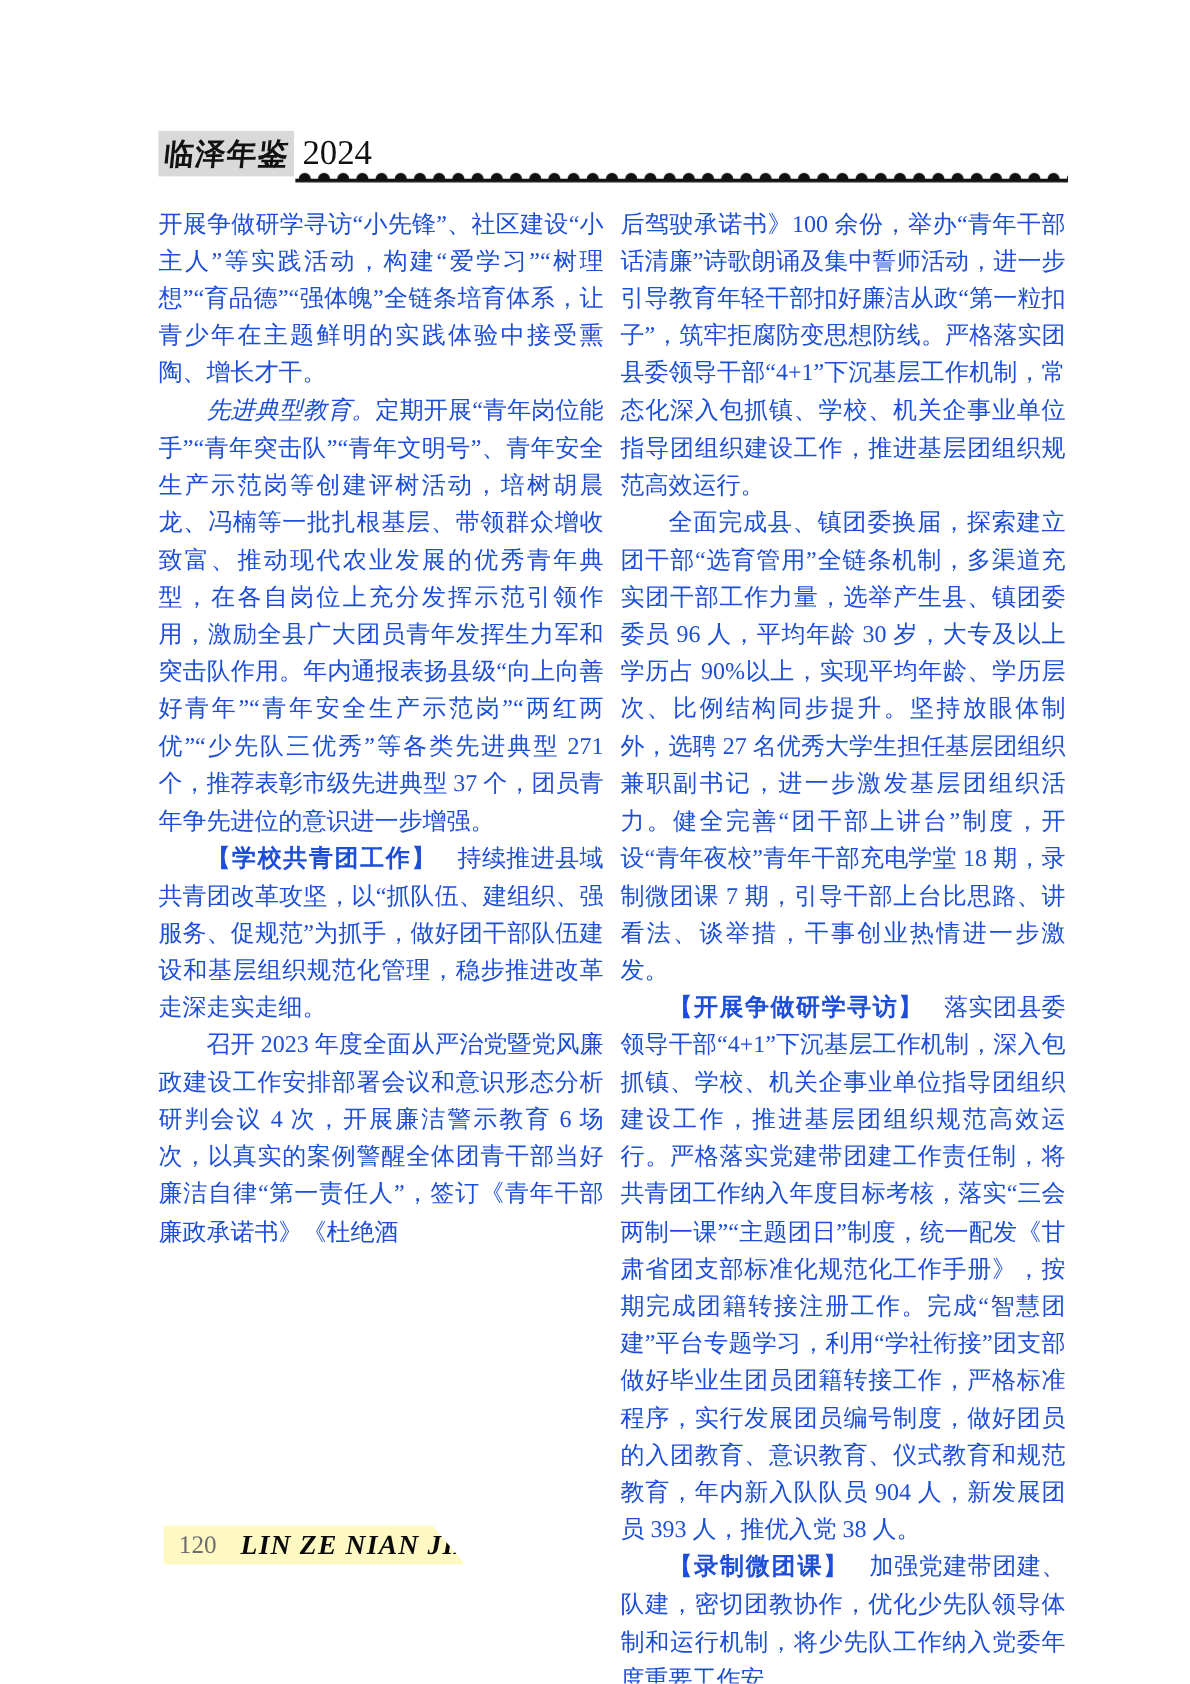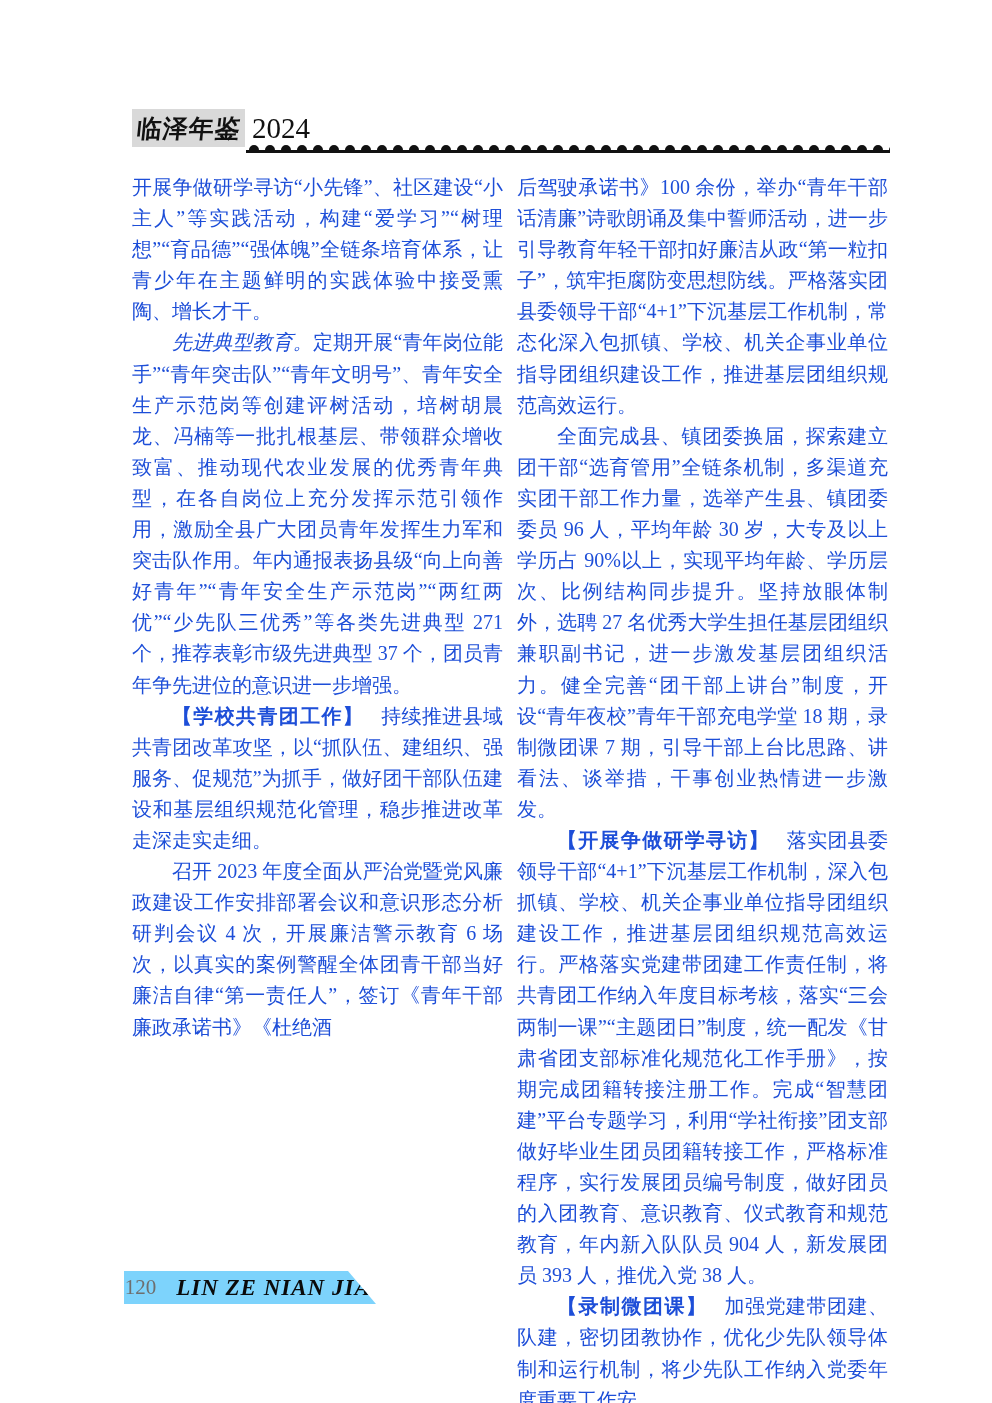--- a/index.html
+++ b/index.html
@@ -64,25 +64,25 @@
   .seg-kai { font-style: italic; }
   .seg-bold {
     font-family: "Liberation Sans", sans-serif;
     font-weight: bold;
     margin-right: 0.85em;
     letter-spacing: 1px;
   }
 
   
   .footer-band {
-    position: absolute; left: 124px; top: 1271px;
+    position: absolute; left: 136px; top: 1271px;
     width: 252px; height: 33px;
-    background: #7dd3fc;
+    background: #fef9c3;
     clip-path: polygon(0 0, calc(100% - 28px) 0, 100% 100%, 0 100%);
-    display: flex; align-items: center; justify-content: center;
+    display: flex; align-items: center;
   }
   .page-num {
     margin-left: 13px;
     font-family: "Liberation Serif", serif;
     font-size: 21px;
     color: #6e6e6e;
   }
   .footer-title {
     margin-left: 20px;
     font-family: "Liberation Serif", serif;

